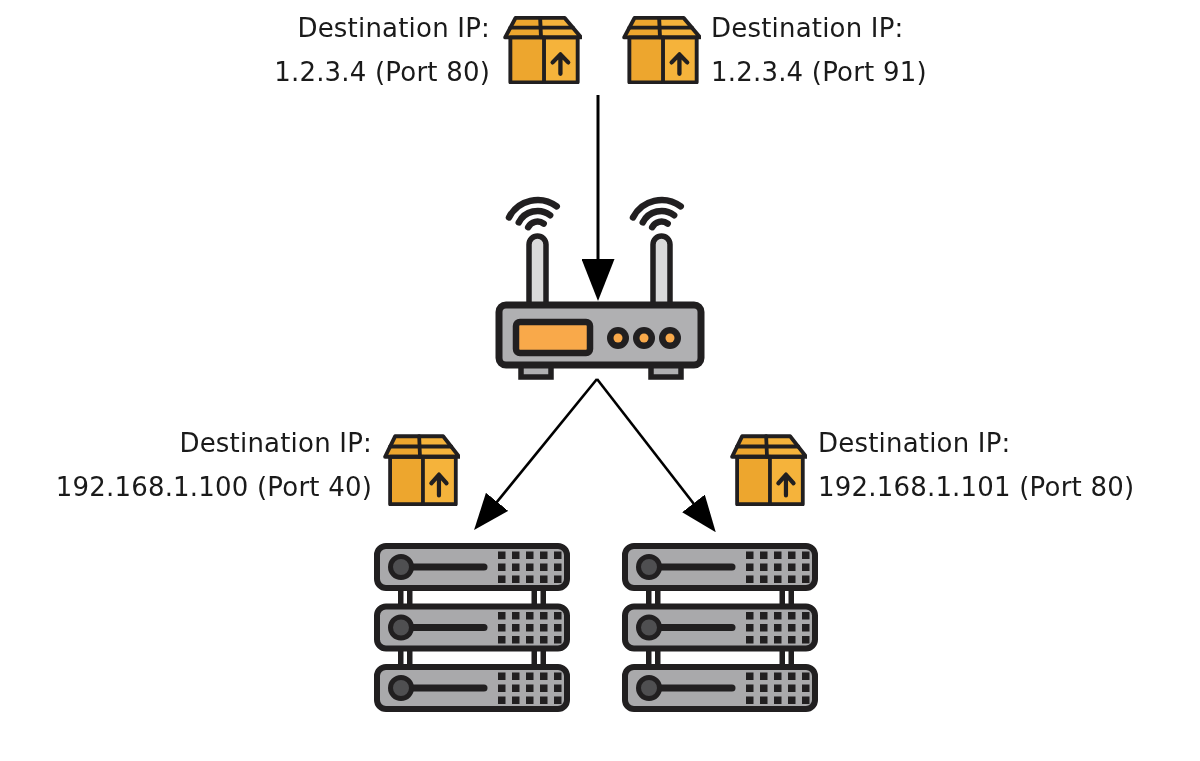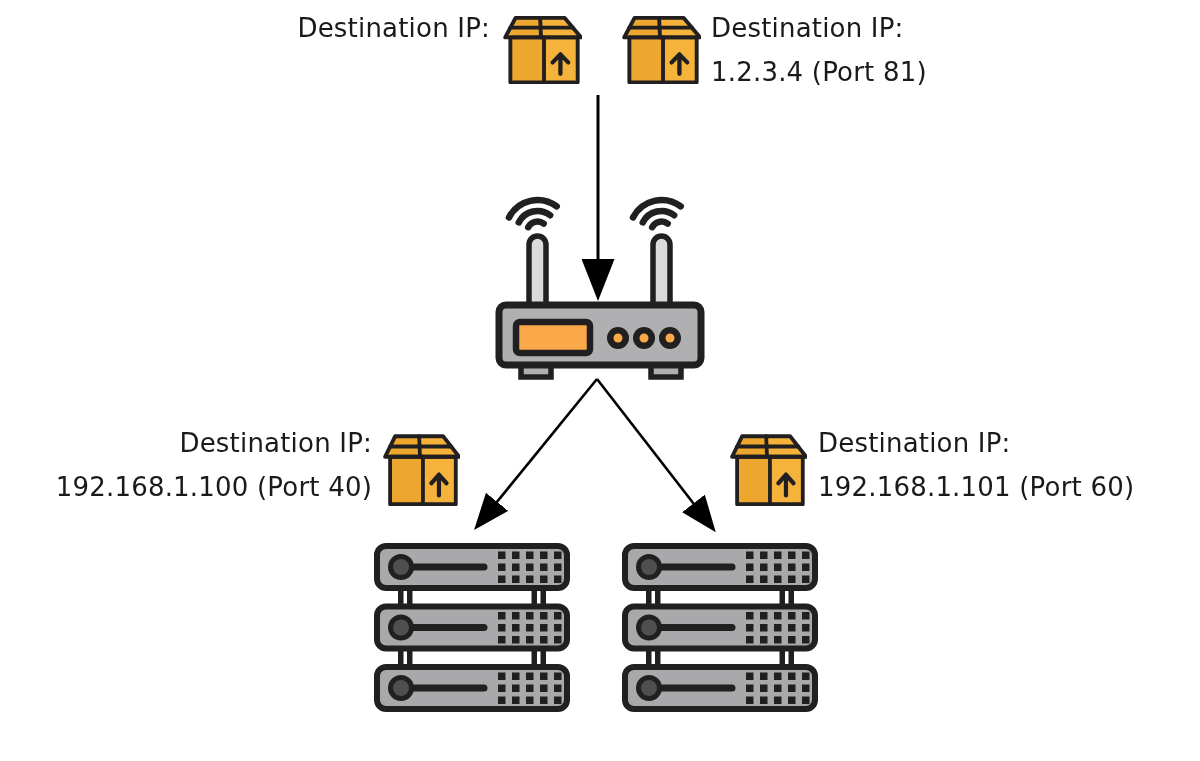--- a/index.html
+++ b/index.html
@@ -86,24 +86,25 @@
         <path d="M0 0 L14 5.5 L0 11 Z" fill="#000"></path>
       </marker>
     </defs>
     <line x1="598" y1="95" x2="598" y2="292" stroke="#000" stroke-width="3" marker-end="url(#head)"></line>
     <line x1="597" y1="379" x2="479" y2="524" stroke="#000" stroke-width="2.6" marker-end="url(#head)"></line>
     <line x1="597" y1="379" x2="711" y2="526" stroke="#000" stroke-width="2.6" marker-end="url(#head)"></line>
   </svg>
 
   <div class="label align-right" style="top:6px; right:710px;">
     <div>Destination IP:</div>
+    <div>1.2.3.4 (Port 80)</div>
   </div>
   <div class="label align-left" style="top:6px; left:711px;">
     <div>Destination IP:</div>
-    <div>1.2.3.4 (Port 81)</div>
+    <div>1.2.3.4 (Port 91)</div>
   </div>
 
   <svg class="abs" style="left:500px;top:12px" width="82" height="72" viewBox="0 0 95 85" preserveAspectRatio="none">
     <use href="#sym-packet"></use>
     </svg>
   <svg class="abs" style="left:619px;top:12px" width="82" height="72" viewBox="0 0 95 85" preserveAspectRatio="none">
     <use href="#sym-packet"></use>
     </svg>
 
   <svg class="abs" style="left:495px;top:190px" width="210" height="195" viewBox="0 0 210 195">
@@ -124,21 +125,21 @@
         <circle cx="175" cy="148" r="4.5" fill="#F9A94A"></circle>
     </g>
   </svg>
 
   <div class="label align-right" style="top:421px; right:828px;">
     <div>Destination IP:</div>
     <div>192.168.1.100 (Port 40)</div>
   </div>
   <div class="label align-left" style="top:421px; left:818px;">
     <div>Destination IP:</div>
-    <div>192.168.1.101 (Port 60)</div>
+    <div>192.168.1.101 (Port 80)</div>
   </div>
 
   <svg class="abs" style="left:380px;top:430px" width="80" height="76" viewBox="0 0 95 85" preserveAspectRatio="none">
     <use href="#sym-packet"></use>
     </svg>
   <svg class="abs" style="left:727px;top:430px" width="80" height="76" viewBox="0 0 95 85" preserveAspectRatio="none">
     <use href="#sym-packet"></use>
     </svg>
 
   <svg class="abs" style="left:374px;top:543px" width="196" height="169" viewBox="0 0 196 169">

